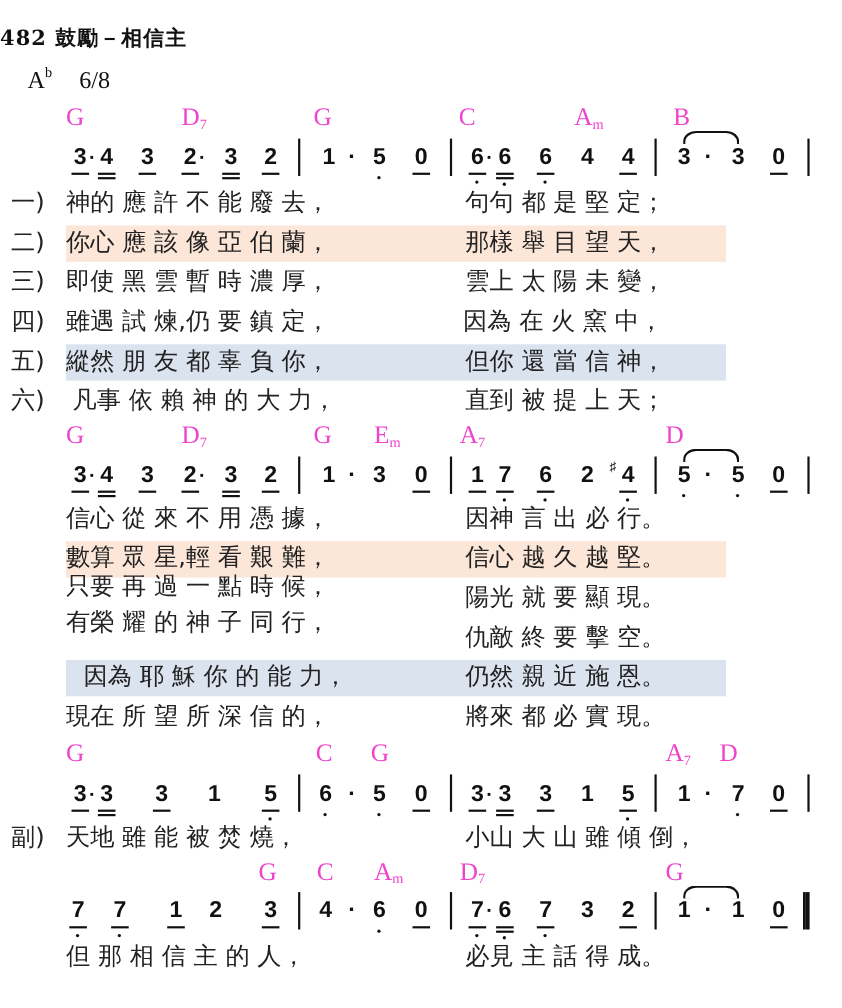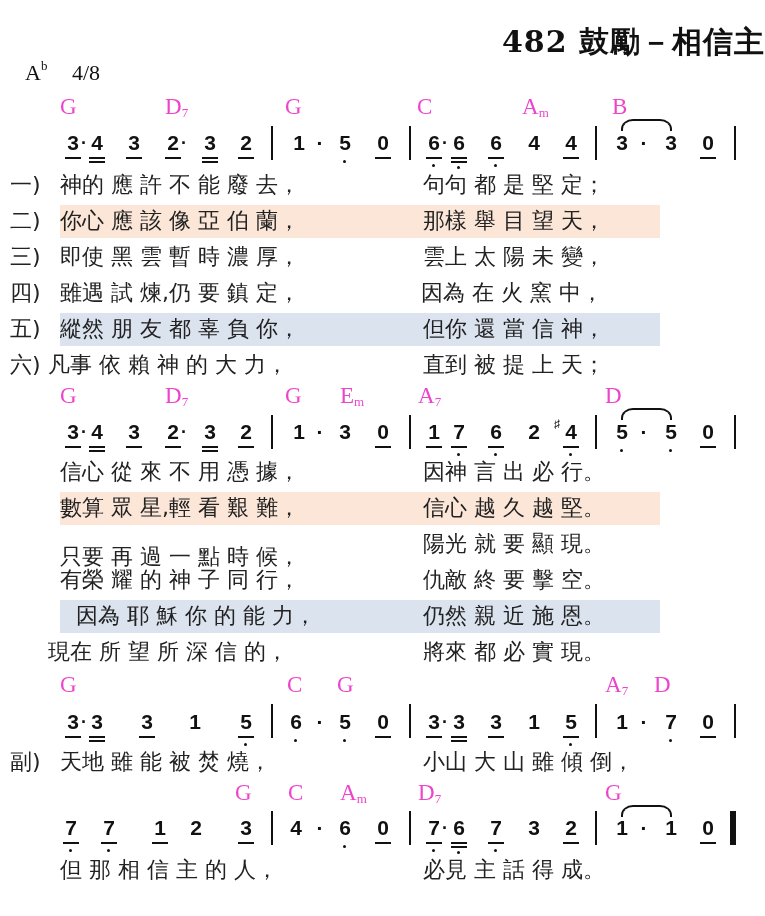--- a/index.html
+++ b/index.html
@@ -1,20 +1,20 @@
 <!DOCTYPE html>
 <html><head>
 <meta charset="utf-8">
 <style>
   html, body { margin: 0; padding: 0; background: #ffffff; }
   body { width: 765px; height: 916px; position: relative; overflow: hidden;
          font-family: "DejaVu Sans", sans-serif; color: #111; }
   .abs { position: absolute; }
-  .title { left: 0; width: 765px; top: 22px; text-align: right;
-           font-family: "DejaVu Serif", serif; font-weight: bold; font-size: 30px; letter-spacing: 1px; }
+  .title { left: 0; width: 765px; top: 22px; text-align: left;
+           font-family: "DejaVu Serif", serif; font-weight: bold; font-size: 19px; letter-spacing: 1px; }
   .key { left: 25px; top: 60px; font-family: "Liberation Serif", serif; font-size: 22px; }
   .key sup { font-size: 13px; position: relative; top: -2px; }
   .meter { left: 72px; top: 60px; font-family: "Liberation Serif", serif; font-size: 22px; }
   .chord { font-family: "Liberation Serif", serif; font-size: 23px; color: #ee44cc; white-space: nowrap; }
   .chord sub { font-size: 13px; vertical-align: -3px; }
   .note { font-family: "Liberation Sans", sans-serif; font-weight: bold; font-size: 21px;
           width: 20px; text-align: center; line-height: 24px; height: 24px; }
   .note .ul1 { position: absolute; left: 2px; right: 2px; top: 26px; height: 2px; background: #111; }
   .note .ul2 { position: absolute; left: 2px; right: 2px; top: 30px; height: 2px; background: #111; }
   .note .dotb { position: absolute; left: 8px; width: 3px; height: 3px; border-radius: 50%; background: #111; }
@@ -28,21 +28,21 @@
   .band.peach { background: #fbe6d8; }
   .band.blue { background: #dbe3ef; }
   .lyric { font-family: "DejaVu Sans", sans-serif; font-size: 22px; line-height: 30px; white-space: nowrap; color: #222; }
   .vlabel { font-family: "DejaVu Sans", sans-serif; font-size: 22px; line-height: 30px; white-space: nowrap; color: #222; }
 </style>
 </head>
 <body>
 
 <div class="abs title">482 鼓勵－相信主</div>
 <div class="abs key"><span>A</span><sup>b</sup></div>
-<div class="abs meter">4/8</div>
+<div class="abs meter">6/8</div>
 
 <div>
   <div>
     <div class="abs chord" style="left:60px;top:94px"><span>G</span></div>
     <div class="abs chord" style="left:165px;top:94px"><span>D</span><sub>7</sub></div>
     <div class="abs chord" style="left:285px;top:94px"><span>G</span></div>
     <div class="abs chord" style="left:417px;top:94px"><span>C</span></div>
     <div class="abs chord" style="left:522px;top:94px"><span>A</span><sub>m</sub></div>
     <div class="abs chord" style="left:612px;top:94px"><span>B</span></div>
   </div>
@@ -99,21 +99,21 @@
     <div class="abs lyric" style="left:60px;top:170px">神的 應 許 不 能  廢  去，</div>
     <div class="abs lyric" style="left:423px;top:170px">句句 都 是 堅  定；</div>
     <div class="abs lyric" style="left:60px;top:206px">你心 應 該 像 亞  伯  蘭，</div>
     <div class="abs lyric" style="left:423px;top:206px">那樣 舉 目 望  天，</div>
     <div class="abs lyric" style="left:60px;top:242px">即使 黑 雲 暫 時  濃  厚，</div>
     <div class="abs lyric" style="left:423px;top:242px">雲上 太 陽 未  變，</div>
     <div class="abs lyric" style="left:60px;top:278px">雖遇 試 煉,仍 要  鎮  定，</div>
     <div class="abs lyric" style="left:421px;top:278px">因為 在 火 窯  中，</div>
     <div class="abs lyric" style="left:60px;top:314px">縱然 朋 友 都 辜  負  你，</div>
     <div class="abs lyric" style="left:423px;top:314px">但你 還 當 信  神，</div>
-    <div class="abs lyric" style="left:48px;top:350px">凡事 依 賴 神 的  大  力，</div>
+    <div class="abs lyric" style="left:66px;top:350px">凡事 依 賴 神 的  大  力，</div>
     <div class="abs lyric" style="left:423px;top:350px">直到 被 提 上  天；</div>
   </div>
 </div>
 
 <div>
   <div>
     <div class="abs chord" style="left:60px;top:383px"><span>G</span></div>
     <div class="abs chord" style="left:165px;top:383px"><span>D</span><sub>7</sub></div>
     <div class="abs chord" style="left:285px;top:383px"><span>G</span></div>
     <div class="abs chord" style="left:340px;top:383px"><span>E</span><sub>m</sub></div>
@@ -153,27 +153,27 @@
   <div>
     <div class="abs band peach" style="left:60px;top:492px;width:600px"></div>
     <div class="abs band blue" style="left:60px;top:600px;width:600px"></div>
   </div>
 
   <div>
     <div class="abs lyric" style="left:60px;top:457px">信心 從 來 不 用  憑  據，</div>
     <div class="abs lyric" style="left:423px;top:457px">因神 言 出 必  行。</div>
     <div class="abs lyric" style="left:60px;top:493px">數算 眾 星,輕 看  艱  難，</div>
     <div class="abs lyric" style="left:423px;top:493px">信心 越 久 越  堅。</div>
-    <div class="abs lyric" style="left:60px;top:542px">只要 再 過 一 點  時  候，</div>
+    <div class="abs lyric" style="left:60px;top:519px">只要 再 過 一 點  時  候，</div>
     <div class="abs lyric" style="left:423px;top:529px">陽光 就 要 顯  現。</div>
-    <div class="abs lyric" style="left:60px;top:565px">有榮 耀 的 神 子  同  行，</div>
+    <div class="abs lyric" style="left:60px;top:552px">有榮 耀 的 神 子  同  行，</div>
     <div class="abs lyric" style="left:423px;top:565px">仇敵 終 要 擊  空。</div>
     <div class="abs lyric" style="left:76px;top:601px">因為 耶 穌 你 的  能  力，</div>
     <div class="abs lyric" style="left:423px;top:601px">仍然 親 近 施  恩。</div>
-    <div class="abs lyric" style="left:48px;top:637px">現在 所 望 所 深  信  的，</div>
+    <div class="abs lyric" style="left:60px;top:637px">現在 所 望 所 深  信  的，</div>
     <div class="abs lyric" style="left:423px;top:637px">將來 都 必 實  現。</div>
   </div>
 </div>
 
 <div>
   <div>
     <div class="abs chord" style="left:60px;top:672px"><span>G</span></div>
     <div class="abs chord" style="left:287px;top:672px"><span>C</span></div>
     <div class="abs chord" style="left:337px;top:672px"><span>G</span></div>
     <div class="abs chord" style="left:605px;top:672px"><span>A</span><sub>7</sub></div>

